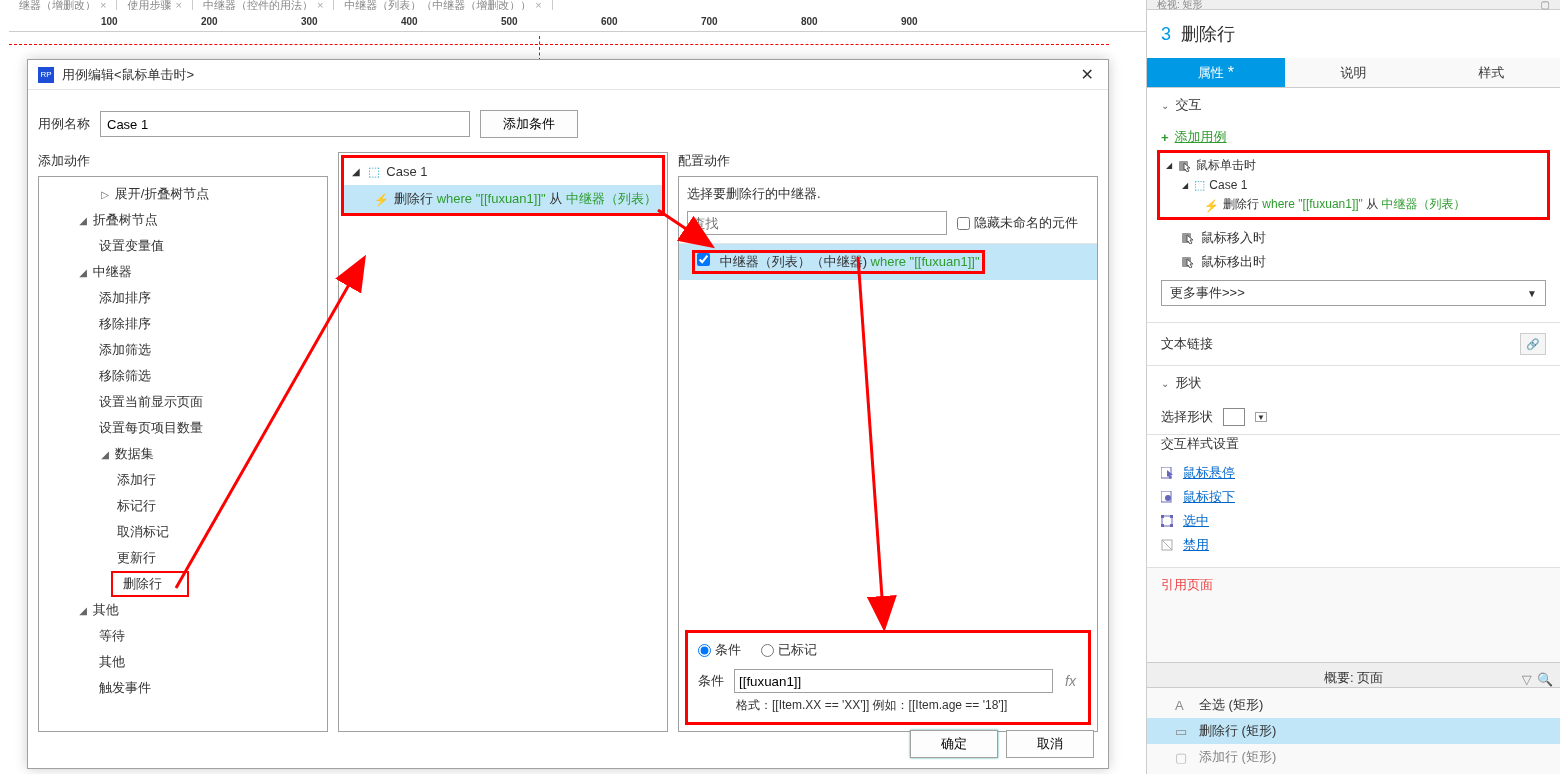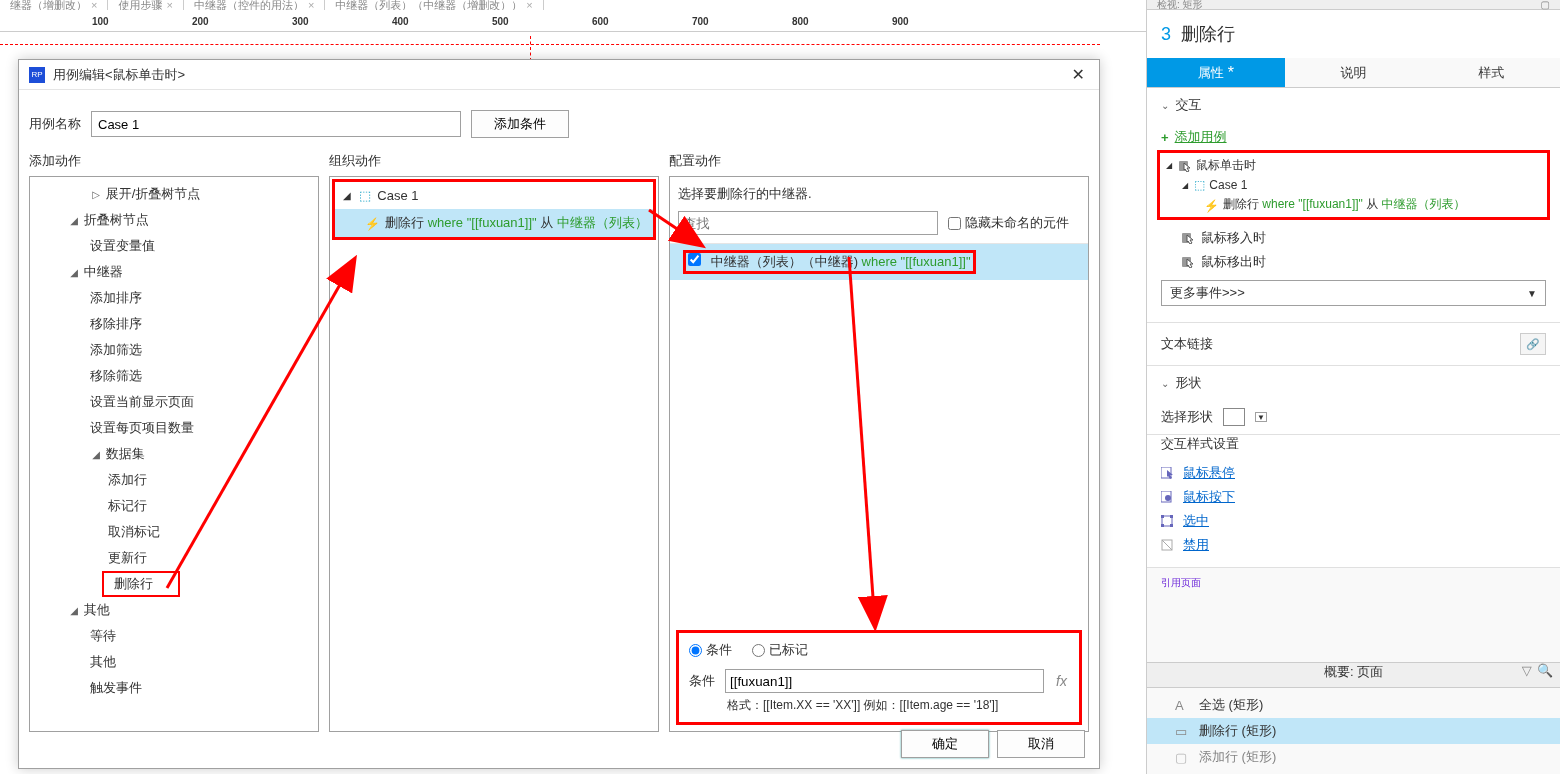--- a/index.html
+++ b/index.html
@@ -1,18 +1,18 @@
 <!DOCTYPE html>
 <html><head>
   <meta charset="utf-8">
   <style>
     * { box-sizing: border-box; margin: 0; padding: 0; }
     body { font-family: "Microsoft YaHei", Arial, sans-serif; font-size: 13px; color: #333; background: #fff; overflow: hidden; }
     
-    .app-container { display: flex; width: 1560px; height: 774px; }
+    .app-container { display: flex; width: 1560px; height: 774px; padding-left: 9px; }
     .main-area { flex: 1; position: relative; }
     .tab-item { padding: 0 10px; border-right: 1px solid #ccc; color: #888; white-space: nowrap; display: flex; align-items: center; }
     .tab-item.active { background: #fff; }
     .tab-close { margin-left: 4px; color: #aaa; }
     
     
     .ruler { position: relative; height: 22px; background: #fff; border-bottom: 1px solid #ccc; display: flex; font-size: 10px; color: #333; }
     .ruler-label { position: absolute; top: 6px; font-size: 10px; font-weight: bold; }
     
     
@@ -118,23 +118,23 @@
     .shape-row { display: flex; align-items: center; gap: 10px; padding: 8px 14px; }
     .shape-box { width: 22px; height: 18px; border: 1px solid #888; background: #fff; }
     .shape-dd { width: 12px; height: 10px; border: 1px solid #a0a0a0; display: flex; align-items: center; justify-content: center; font-size: 8px; }
     
     .style-links { padding: 0 14px 10px 14px; }
     .style-head { font-size: 13px; margin-bottom: 8px; }
     .style-item { display: flex; align-items: center; gap: 8px; padding: 3px 0; font-size: 13px; }
     .style-item a { color: #0066cc; text-decoration: underline; cursor: pointer; }
     .style-icon { width: 14px; height: 12px; display: inline-block; }
     
-    .quote-row { padding: 8px 14px 0 14px; font-size: 10px; color: #6d28d9; }
-    
-    .outline-head { height: 26px; background: #efefef; border-top: 1px solid #ccc; border-bottom: 1px solid #ccc; display: flex; align-items: flex-start; padding: 0 10px; font-size: 13px; position: relative; }
+    .quote-row { padding: 8px 14px 0 14px; font-size: 13px; color: #ef4444; }
+    
+    .outline-head { height: 26px; background: #efefef; border-top: 1px solid #ccc; border-bottom: 1px solid #ccc; display: flex; align-items: flex-end; padding: 0 10px; font-size: 13px; position: relative; }
     .outline-head .title { flex: 1; text-align: center; color: #333; }
     .outline-tools { position: absolute; right: 6px; display: flex; gap: 6px; color: #888; }
     .outline-list { padding: 4px 0; }
     .outline-item { display: flex; align-items: center; padding: 4px 14px 4px 28px; gap: 8px; font-size: 13px; cursor: pointer; }
     .outline-item.selected { background: #c0e6f8; }
     .outline-icon { width: 16px; display: inline-block; color: #888; }
     
     .page-tabs-top { display: flex; height: 10px; overflow: hidden; font-size: 11px; }
   </style>
 </head>
@@ -216,21 +216,20 @@
               <div class="tree-item boxed">删除行</div>
               <div class="tree-item depth-2"><span class="tree-toggle">◢</span> <span>其他</span></div>
               <div class="tree-item depth-3">等待</div>
               <div class="tree-item depth-3">其他</div>
               <div class="tree-item depth-3">触发事件</div>
             </div>
           </div>
         </div>
 
         <div class="col col2">
-          <div class="col-title">组织动作</div>
           <div class="col-body">
             <div class="case-box">
               <div class="case-head">
                 <span class="case-toggle">◢</span>
                 <span class="case-icon">⬚</span>
                 <span>Case 1</span>
               </div>
               <div class="case-action">
                 <span class="bolt-icon">⚡</span>
                 <span class="action-text-wrap"><span>删除行 </span><span class="green">where "[[fuxuan1]]"</span><span> 从 </span><span class="green">中继器（列表）</span></span>

